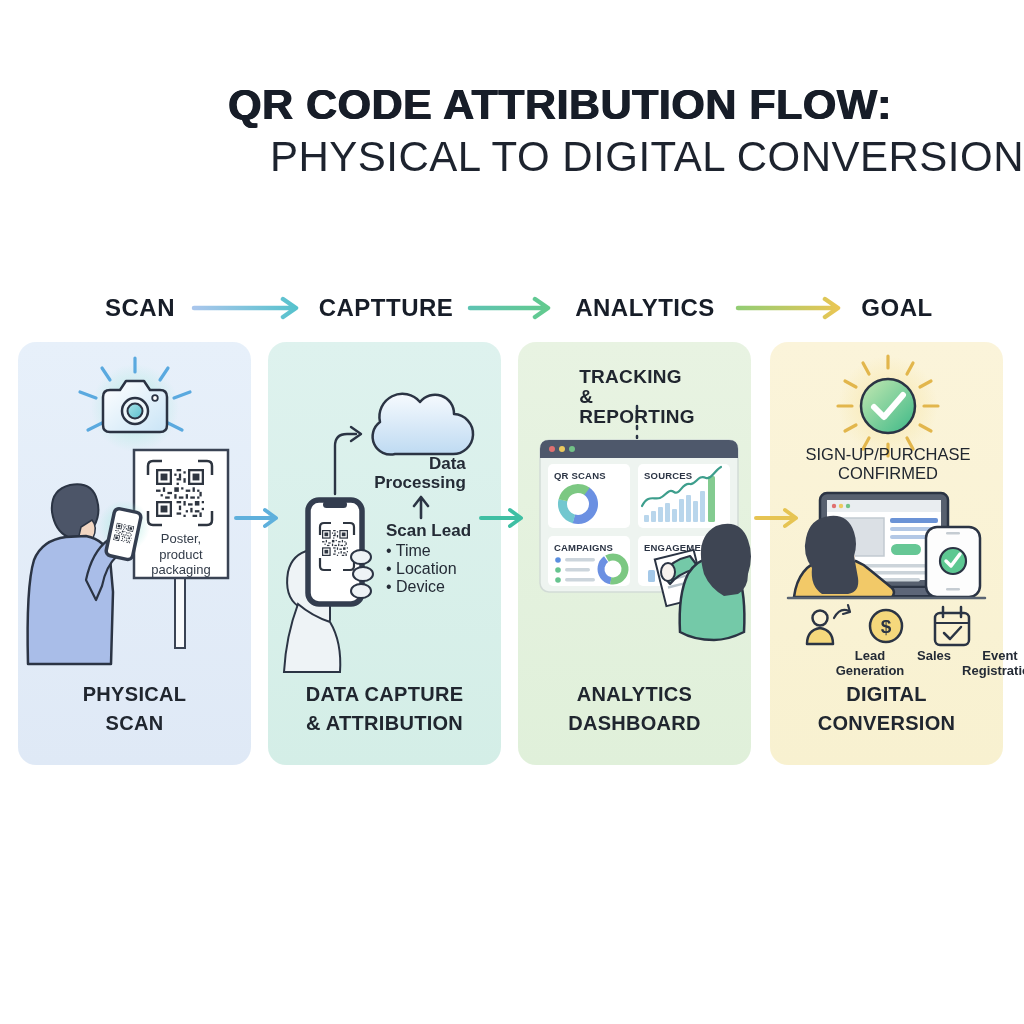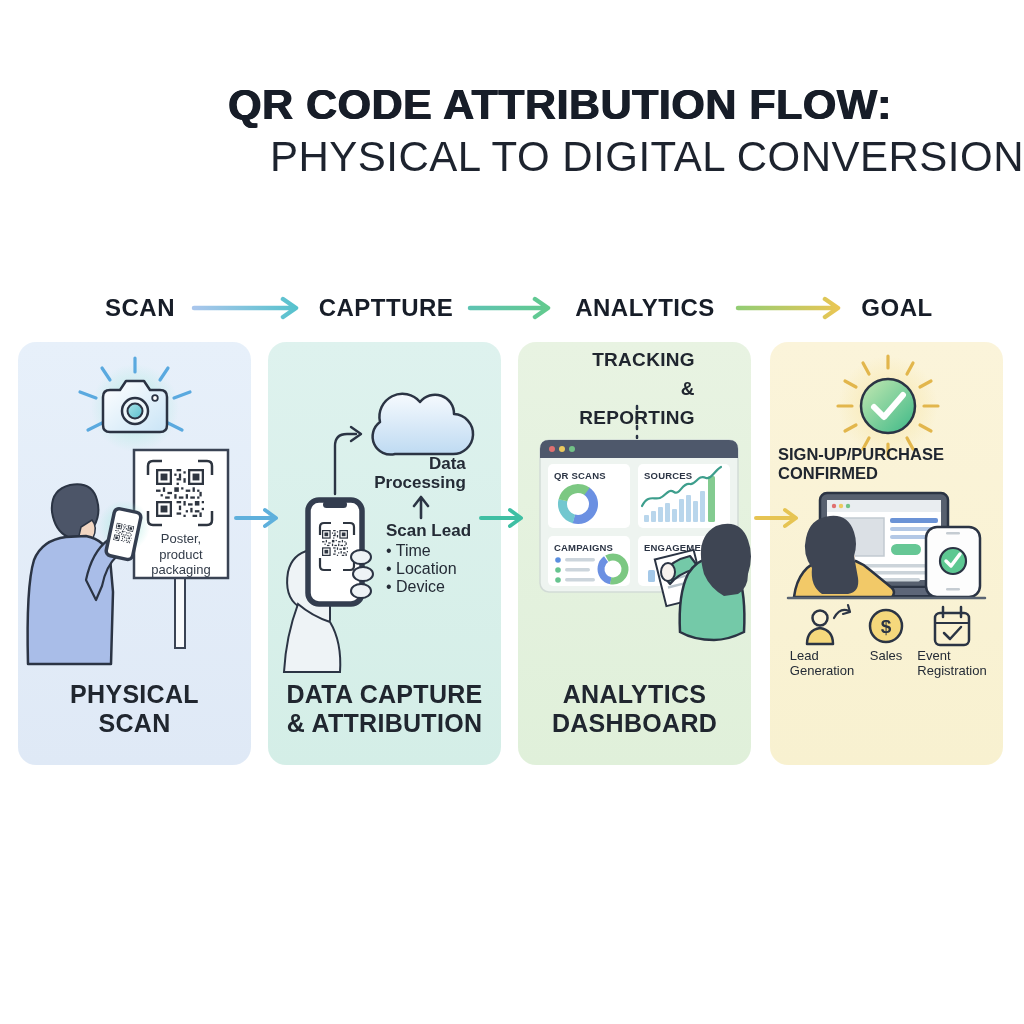--- a/index.html
+++ b/index.html
@@ -13,39 +13,39 @@
   .stage{position:absolute;top:294px;transform:translateX(-50%);
          font-size:24px;font-weight:800;letter-spacing:0.5px;color:#171d28;}
   .arrow-svg{position:absolute;}
   .panel{position:absolute;top:342px;width:233px;height:423px;border-radius:18px;}
   .panel-scan{left:18px;background:linear-gradient(180deg,#e7f0fa,#dfe9f6);}
   .panel-capture{left:268px;background:linear-gradient(180deg,#def2ee,#d4eee7);}
   .panel-analytics{left:518px;background:linear-gradient(180deg,#e8f3e2,#e0f0da);}
   .panel-goal{left:770px;background:linear-gradient(180deg,#fbf4da,#f8f1d0);}
   .art{position:absolute;inset:0;width:233px;height:423px;}
   .panel-caption{position:absolute;left:0;right:0;top:338px;text-align:center;
-                 font-size:25px;font-weight:700;line-height:29px;letter-spacing:0.3px;
+                 font-size:20px;font-weight:700;line-height:29px;letter-spacing:0.3px;
                  color:#20262f;white-space:pre-line;}
   .sign-text{position:absolute;left:163px;top:189px;transform:translateX(-50%);
              width:68px;text-align:center;font-size:13px;font-weight:500;line-height:15.5px;
              color:#333c49;white-space:pre-line;}
   .cloud-label{position:absolute;left:152px;top:112px;transform:translateX(-50%);
                text-align:right;font-size:17px;font-weight:700;line-height:19px;
                color:#242b36;white-space:pre-line;}
   .scan-data-title{position:absolute;left:118px;top:179px;font-size:17px;font-weight:700;color:#242b36;}
   .bullet{position:absolute;left:118px;font-size:16px;font-weight:400;color:#242b36;}
   .b0{top:200px}.b1{top:218px}.b2{top:236px}
-  .tracking-heading{position:absolute;left:119px;top:3px;transform:translateX(-50%);
-                    text-align:right;font-size:19px;font-weight:700;line-height:29px;
+  .tracking-heading{position:absolute;left:119px;top:25px;transform:translateX(-50%);
+                    text-align:left;font-size:19px;font-weight:700;line-height:20px;
                     color:#20262f;white-space:pre-line;letter-spacing:0.3px;}
   .confirm-text{position:absolute;left:118px;top:103px;transform:translateX(-50%);
-                width:220px;text-align:left;font-size:16.5px;font-weight:700;line-height:19px;
+                width:220px;text-align:center;font-size:16.5px;font-weight:400;line-height:19px;
                 color:#20262f;white-space:pre-line;}
-  .goal-label{position:absolute;top:306px;transform:translateX(-50%);
-              font-size:13px;font-weight:400;line-height:15px;color:#242b36;white-space:pre-line;}
+  .goal-label{position:absolute;top:306px;transform:translateX(-50%);text-align:center;
+              font-size:13px;font-weight:700;line-height:15px;color:#242b36;white-space:pre-line;margin-left:48px;}
   .gl-lead{left:52px}.gl-sales{left:116px}.gl-event{left:182px}
   .dash-label{font-size:9.5px;font-weight:700;letter-spacing:0.2px;fill:#2b3444;
               font-family:"Liberation Sans","DejaVu Sans",sans-serif;}
 </style>
 </head>
 <body>
 
 <div class="canvas">
 
   <svg width="0" height="0" style="position:absolute" aria-hidden="true">
@@ -394,20 +394,22 @@
         <path d="M174,291 L180,297 L191,285"></path>
       </g>
     </svg>
     <div class="confirm-text">SIGN-UP/PURCHASE
 CONFIRMED</div>
     <div class="goal-label gl-lead">Lead
 Generation</div>
     <div class="goal-label gl-sales">Sales</div>
     <div class="goal-label gl-event">Event
 Registration</div>
+    <div class="panel-caption">DIGITAL
+CONVERSION</div>
   </section>
 
   <svg class="arrow-svg" style="left:232px;top:506px" width="56" height="24">
     <path d="M4,12 H42 M33,4 L44,12 L33,20" fill="none" stroke="#5fb0dc" stroke-width="4" stroke-linecap="round" stroke-linejoin="round"></path>
   </svg>
   <svg class="arrow-svg" style="left:477px;top:506px" width="56" height="24">
     <path d="M4,12 H42 M33,4 L44,12 L33,20" fill="none" stroke="#3fbfa3" stroke-width="4" stroke-linecap="round" stroke-linejoin="round"></path>
   </svg>
   <svg class="arrow-svg" style="left:752px;top:506px" width="56" height="24">
     <path d="M4,12 H42 M33,4 L44,12 L33,20" fill="none" stroke="#e6c453" stroke-width="4" stroke-linecap="round" stroke-linejoin="round"></path>

